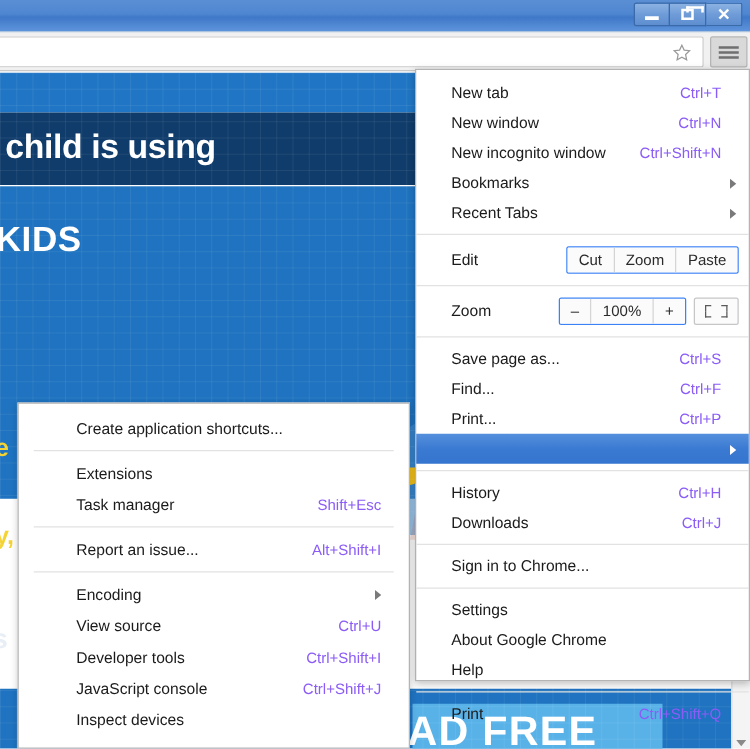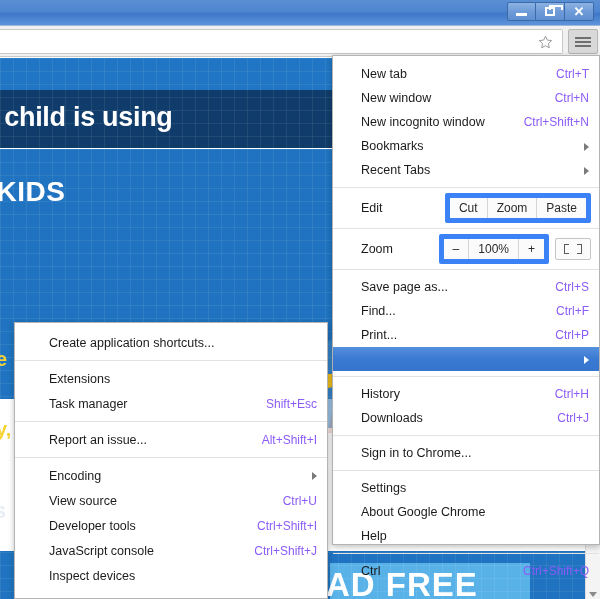--- a/index.html
+++ b/index.html
@@ -103,36 +103,36 @@
   
   .chrome-menu {
     position:absolute; left:332px; top:55px; width:268px; height:490px;
     background:#ffffff; border:1px solid #b4b4b4;
     box-shadow: 0 2px 6px rgba(0,0,0,0.25);
     padding: 6px 0;
     font-size: 12.5px; color:#1b1b1b;
   }
   .mi {
     position:relative; height:24px; display:flex; align-items:center;
-    padding: 0 10px 0 28px; white-space:nowrap;
+    padding: 0 22px 0 28px; white-space:nowrap;
   }
   .mi .lbl { flex:1; }
   .mi .accel { color:#8b5cf6; font-size:12px; }
   .mi .arrow {
     position:absolute; right:10px; top:9px; width:0;height:0;
     border-top:4px solid transparent; border-bottom:4px solid transparent; border-left:5px solid #7a7a7a;
   }
   .mi.sel { background: linear-gradient(to bottom, #5590dd 0%, #3b7ad2 50%, #3575cf 100%); color:#ffffff; }
   .mi.sel .arrow { border-left-color:#ffffff; }
   .sep { height:1px; background:#e2e2e2; margin:5px 0; }
 
   
   .row-split { height:30px; display:flex; align-items:center; padding:0 8px 0 28px;justify-content:flex-end; }
   .row-split .rlabel { flex:1; font-size:12.5px; }
-  .btngroup { display:flex; border:5px solid #3b82f6; border-radius:2px; overflow:hidden; background:#fbfbfb; }
+  .btngroup { display:flex; border:1px solid #3b82f6; border-radius:2px; overflow:hidden; background:#fbfbfb; }
   .btngroup > div {
     padding:3px 9px; font-size:12px; color:#2a2a2a; border-left:1px solid #d5d5d5; background:#fbfbfb;
   }
   .btngroup > div:first-child { border-left:none; }
   .zoomgrp { display:flex; align-items:center; gap:6px; }
   .fs-btn {
     border:1px solid #c6c6c6; border-radius:2px; background:#fbfbfb;
     width:36px; height:22px; position:relative;
   }
   .fs-btn i {
@@ -141,21 +141,21 @@
   .fs-btn i.tl { left:8px; top:5px; border-right:none;border-bottom:none;}
   .fs-btn i.tr { right:8px; top:5px; border-left:none;border-bottom:none;}
   .fs-btn i.bl { left:8px; bottom:5px; border-right:none;border-top:none;}
   .fs-btn i.br { right:8px; bottom:5px; border-left:none;border-top:none;}
 
   
   .tools-menu {
     position:absolute; left:14px; top:322px; width:314px; height:277px;
     background:#ffffff; border:1px solid #b4b4b4;
     box-shadow: 0 2px 6px rgba(0,0,0,0.25);
-    padding:7px 0; font-size:12.5px; color:#1b1b1b;
+    padding:7px 12px; font-size:12.5px; color:#1b1b1b;
   }
   .tools-menu .mi { padding: 0 10px 0 34px; height:25px; }
 </style>
 </head>
 <body>
 
 <div id="screen">
 
   <div class="titlebar">
     <div class="winbtns">
@@ -315,21 +315,21 @@
       </div>
       <div class="mi">
         <span class="lbl">Help</span>
       </div>
     </div>
 
     <div class="sep"></div>
 
     <div>
       <div class="mi">
-        <span class="lbl">Ctrl</span>
+        <span class="lbl">Print</span>
         <span class="accel">Ctrl+Shift+Q</span>
       </div>
     </div>
   </div>
 
   <div class="tools-menu">
     <div class="mi">
       <span class="lbl">Create application shortcuts...</span>
     </div>
 

